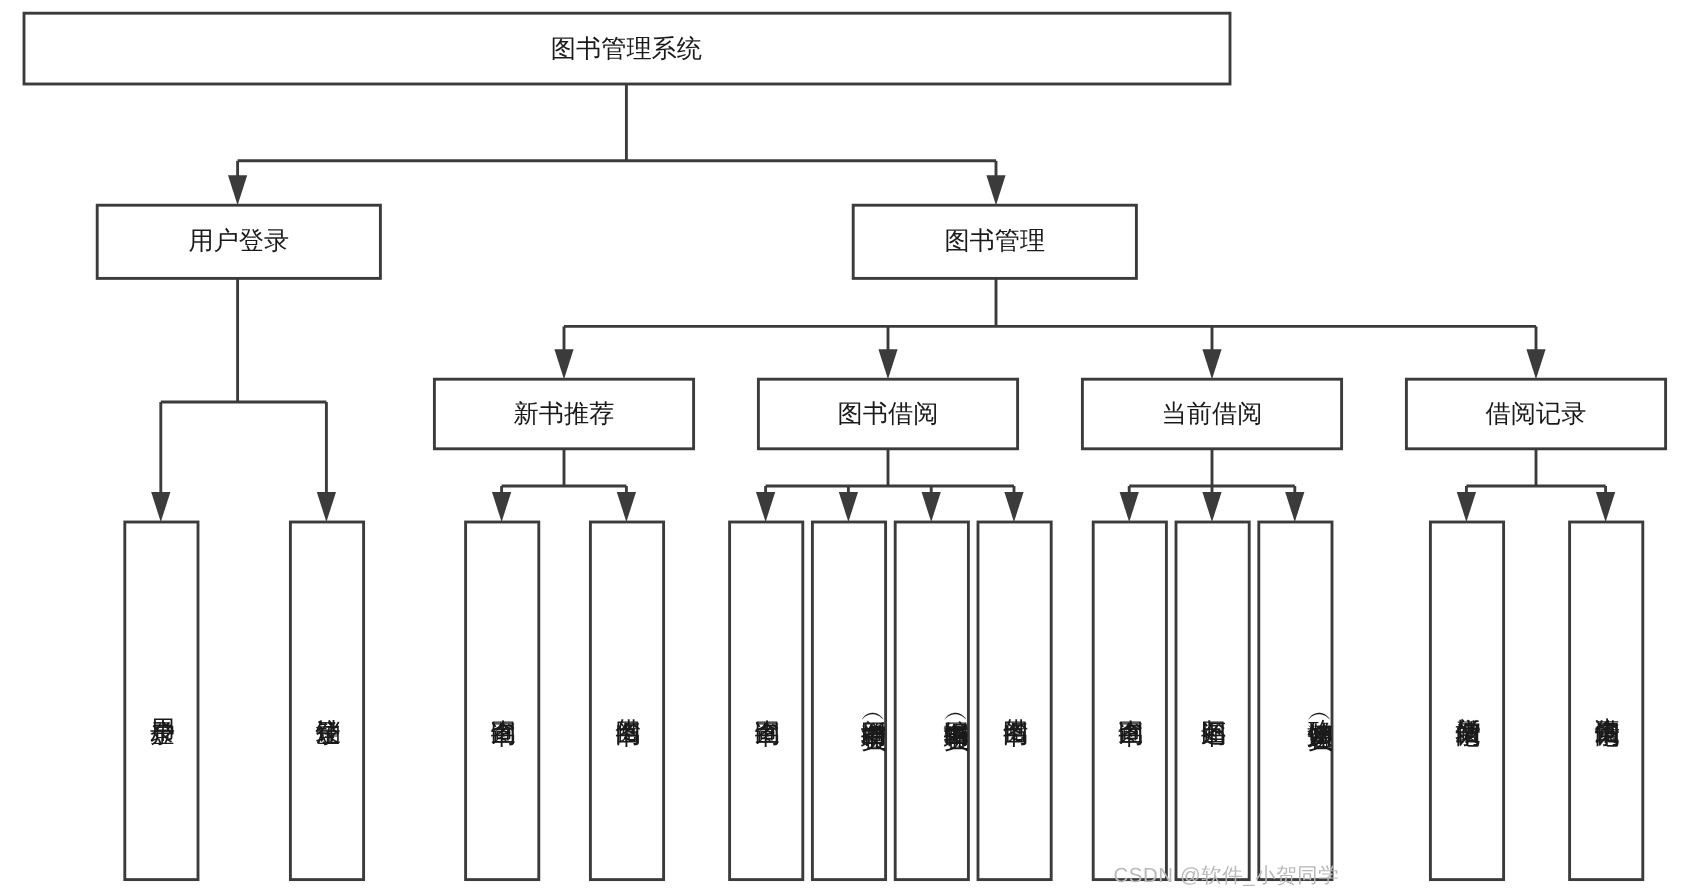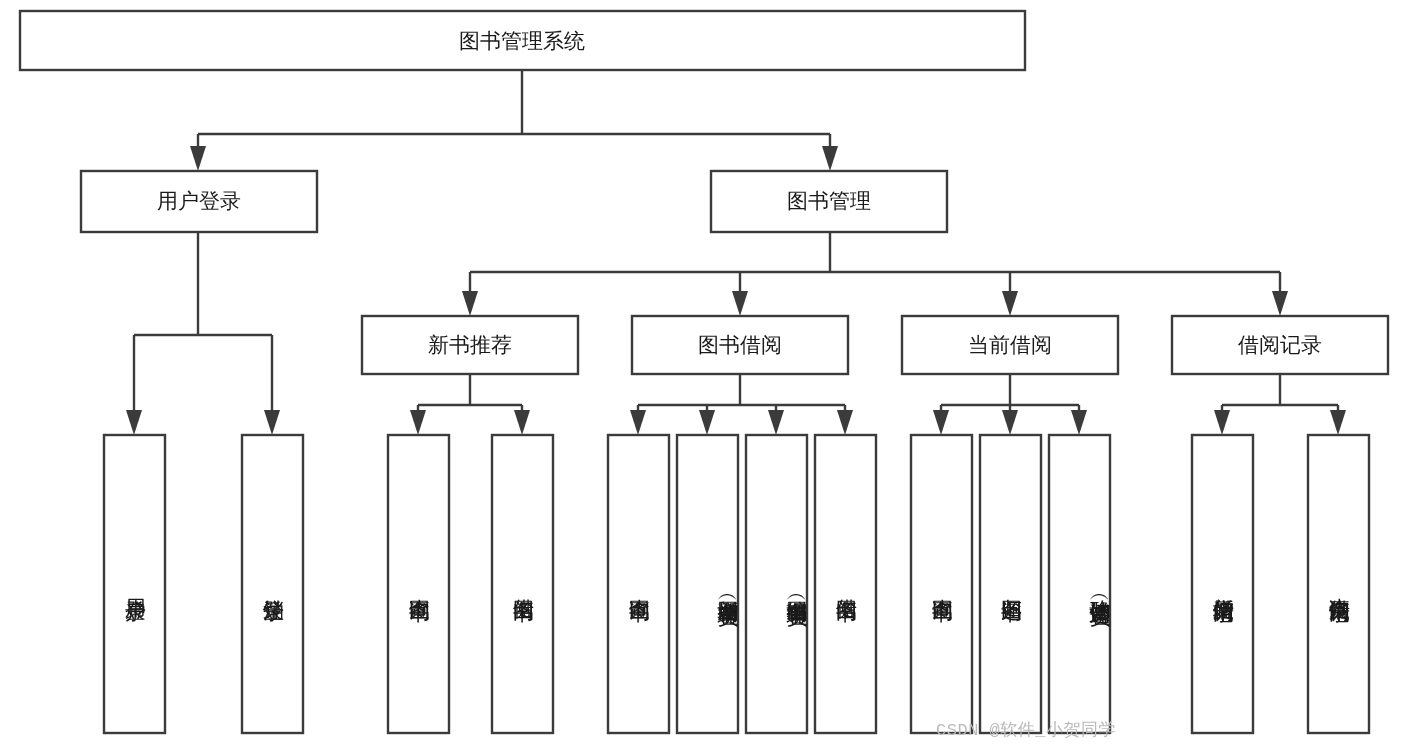--- a/index.html
+++ b/index.html
@@ -57,21 +57,21 @@
     line-height: 1.04;
     letter-spacing: 1px;
     text-align: center;
     white-space: nowrap;
     pointer-events: none;
   }
   .watermark {
     position: absolute;
     right: 14px;
     bottom: 6px;
-    font-family: Liberation Mono, monospace;
+    font-family: Liberation Sans, sans-serif;
     font-size: 17px;
     color: #b9b9b9;
     letter-spacing: 0.5px;
     white-space: nowrap;
   }
 </style>
 </head>
 <body>
 
 <div id="diagram-root">

